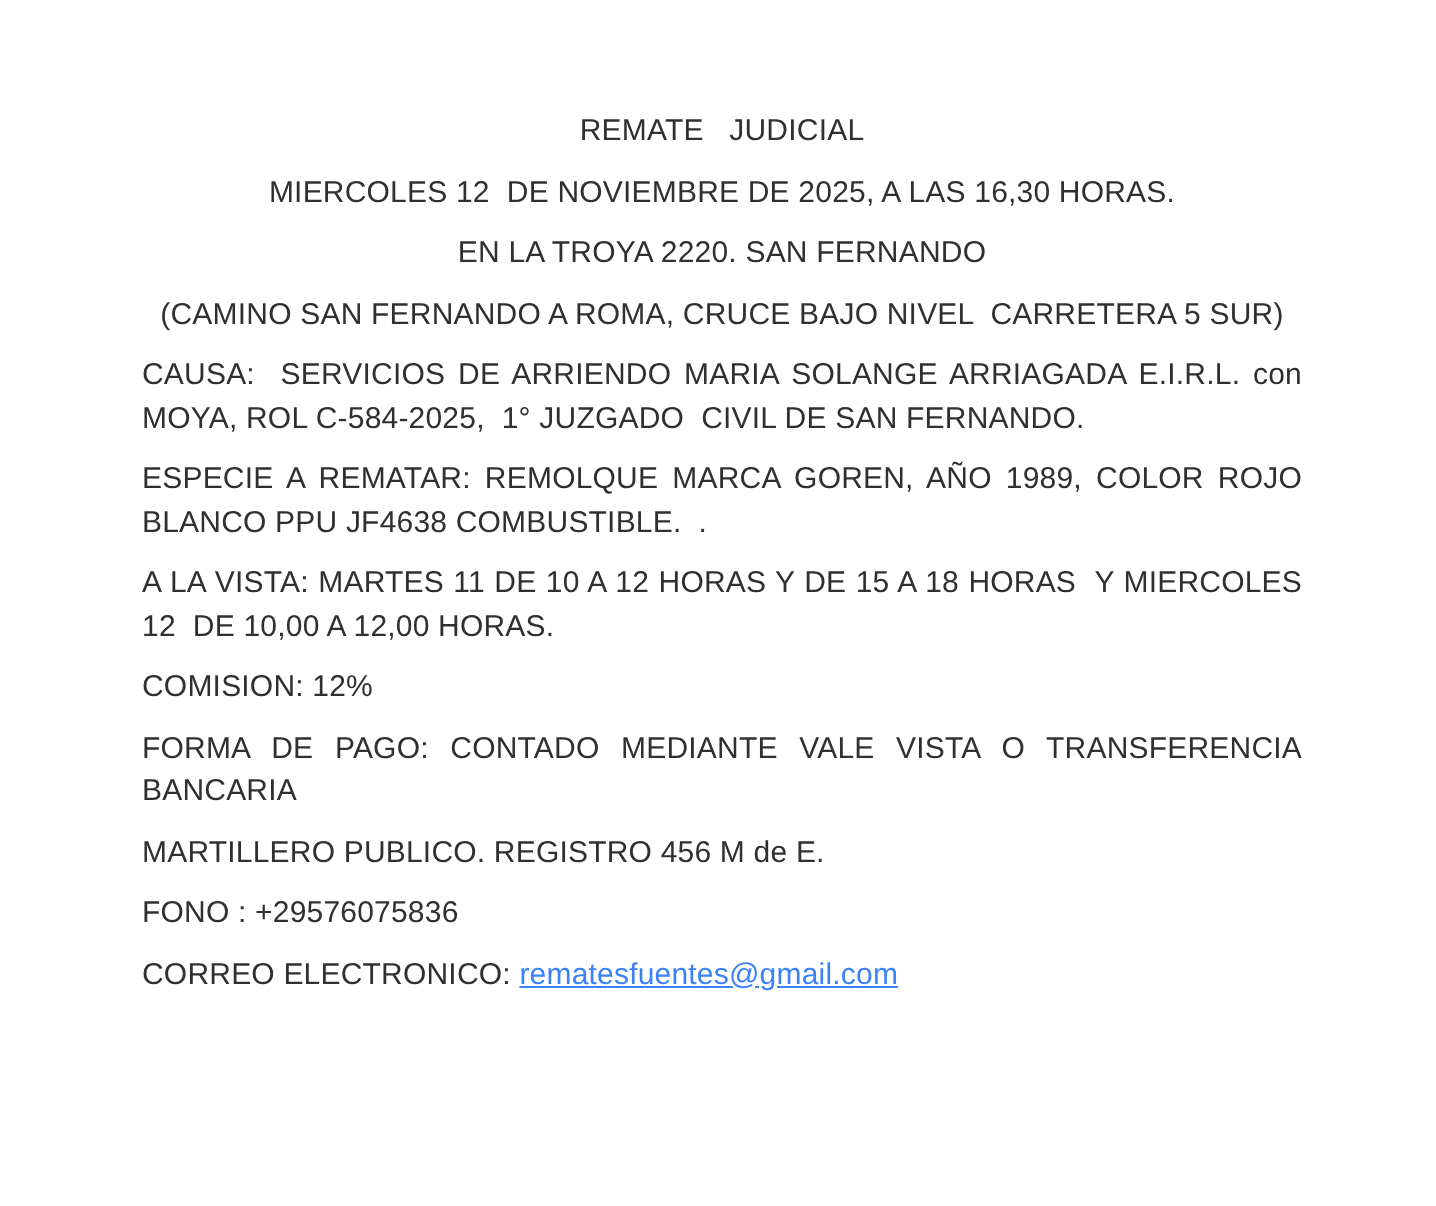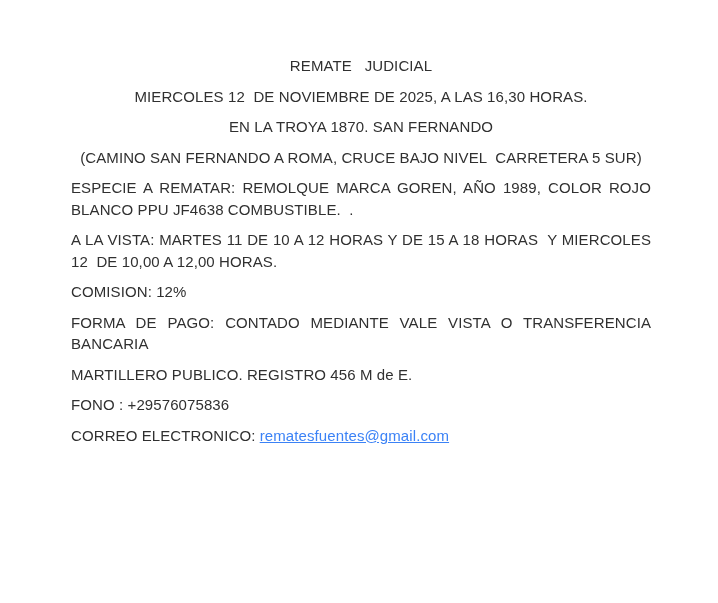--- a/index.html
+++ b/index.html
@@ -37,22 +37,23 @@
     text-decoration: underline;
     cursor: pointer;
   }
 </style>
 </head>
 <body>
 
 <div class="page">
   <p class="centered">REMATE   JUDICIAL</p>
   <p class="centered">MIERCOLES 12  DE NOVIEMBRE DE 2025, A LAS 16,30 HORAS.</p>
-  <p class="centered">EN LA TROYA 1870. SAN FERNANDO</p>
+  <p class="centered">EN LA TROYA 2220. SAN FERNANDO</p>
   <p class="centered">(CAMINO SAN FERNANDO A ROMA, CRUCE BAJO NIVEL  CARRETERA 5 SUR)</p>
+  <p>CAUSA:  SERVICIOS DE ARRIENDO MARIA SOLANGE ARRIAGADA E.I.R.L. con MOYA, ROL C-584-2025,  1° JUZGADO  CIVIL DE SAN FERNANDO.</p>
   <p>ESPECIE A REMATAR: REMOLQUE MARCA GOREN, AÑO 1989, COLOR ROJO BLANCO PPU JF4638 COMBUSTIBLE.  .</p>
   <p>A LA VISTA: MARTES 11 DE 10 A 12 HORAS Y DE 15 A 18 HORAS  Y MIERCOLES 12  DE 10,00 A 12,00 HORAS.</p>
   <p>COMISION: 12%</p>
   <p>FORMA DE PAGO: CONTADO MEDIANTE VALE VISTA O TRANSFERENCIA BANCARIA</p>
   <p>MARTILLERO PUBLICO. REGISTRO 456 M de E.</p>
   <p>FONO : +29576075836</p>
   <p><span>CORREO ELECTRONICO: </span><a class="email-link">rematesfuentes@gmail.com</a></p>
 </div>
 
 </body></html>

